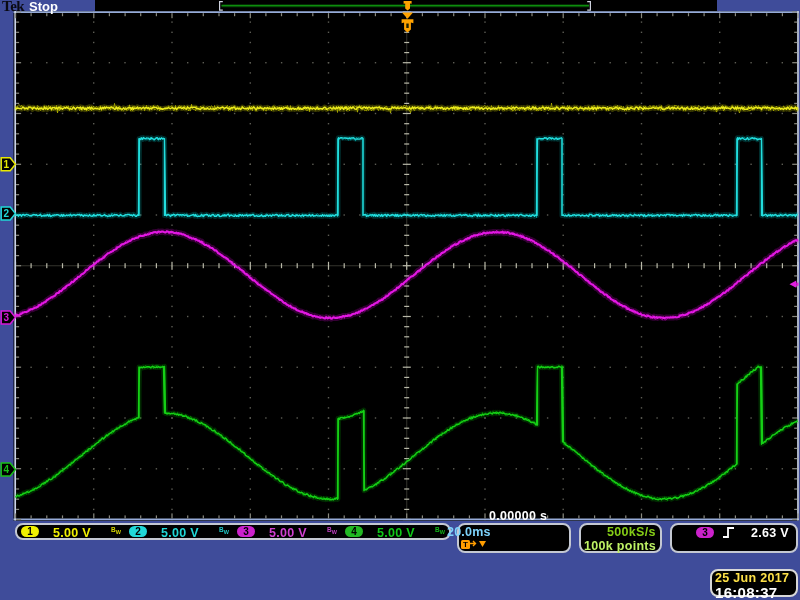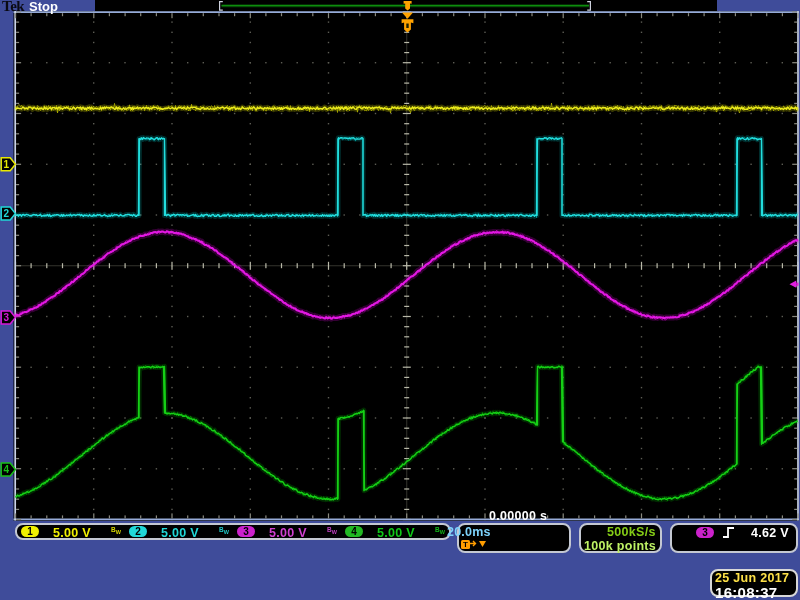--- a/index.html
+++ b/index.html
@@ -1209,17 +1209,17 @@
 
 <div class="box" style="left:579px;top:523px;width:83px;height:30px"></div>
 <div class="val" style="left:607px;top:525px;color:#84cc16">500kS/s</div>
 <div class="val" style="left:584px;top:539px;color:#bef264">100k points</div>
 
 <div class="box" style="left:670px;top:523px;width:128px;height:30px"></div>
 <div class="badge" style="left:696px;top:527px;background:#cc22cc">3</div>
 <svg class="abs" style="left:722px;top:526px" width="14" height="13">
     <path d="M1 11 L6 11 L6 2 L12 2" fill="none" stroke="#fff" stroke-width="1.8"></path>
   </svg>
-<div class="val" style="left:751px;top:525.5px;color:#fff">4.62 V</div>
+<div class="val" style="left:751px;top:525.5px;color:#fff">2.63 V</div>
 
 <div class="box" style="left:710px;top:569px;width:88px;height:28px;border-color:#d8d8d8"></div>
 <div class="val" style="left:715px;top:571px;color:#fde047;font-size:12.5px">25 Jun 2017</div>
 <div class="val" style="left:715px;top:584px;color:#fff;font-size:15px">16:08:37</div>
 
 </body></html>

